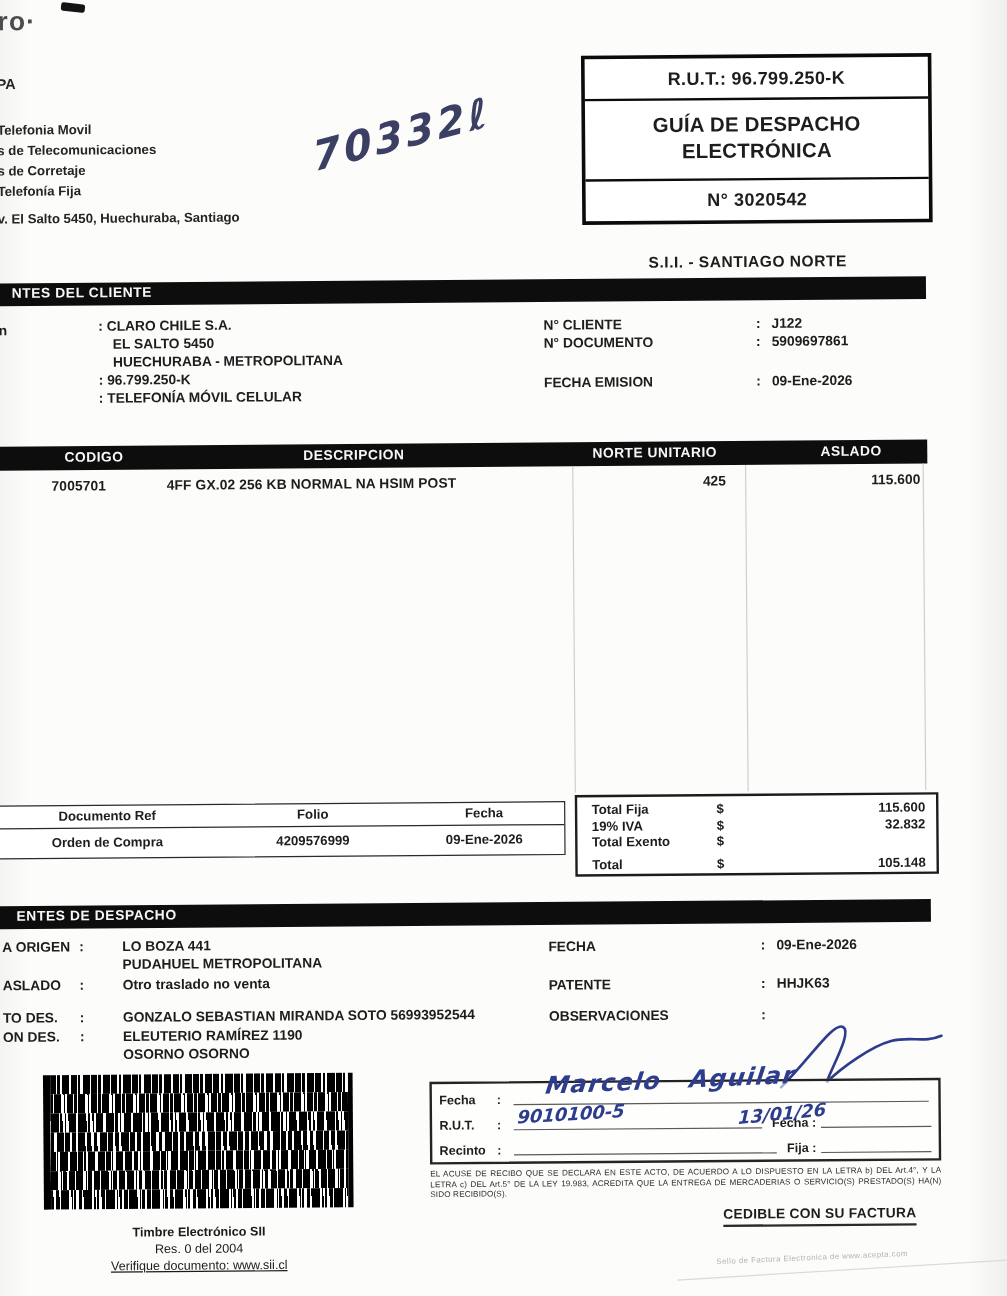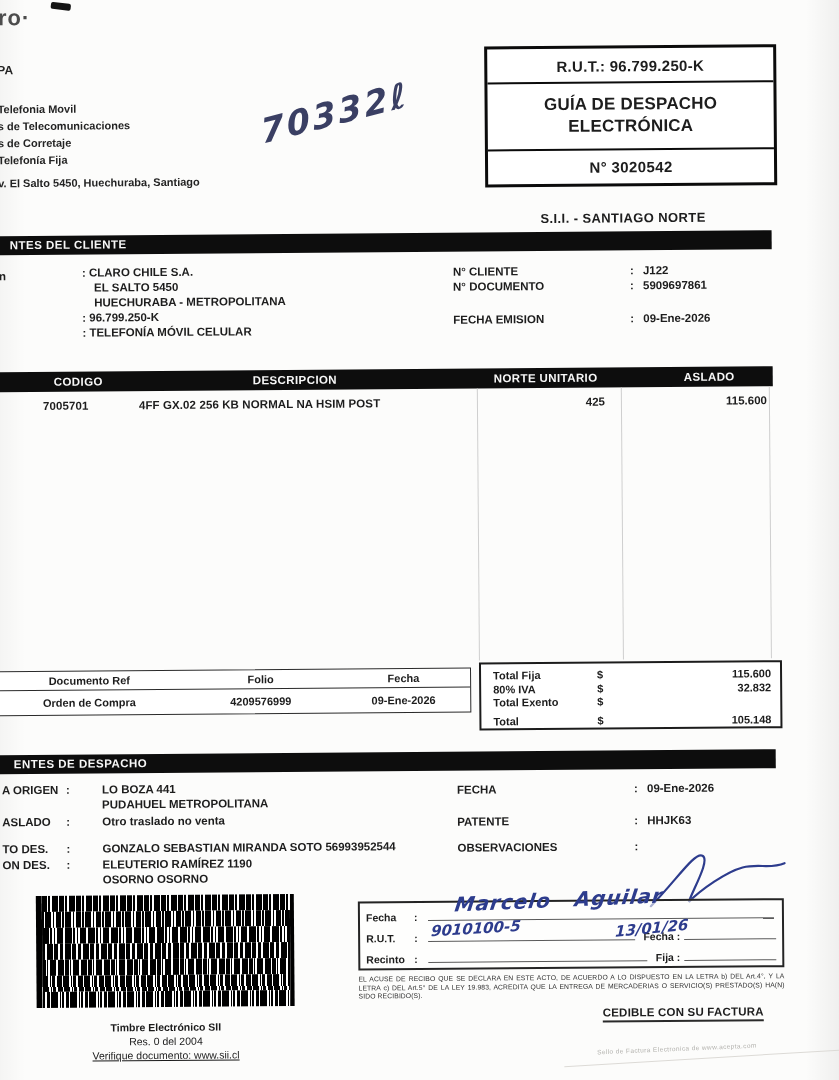--- a/index.html
+++ b/index.html
@@ -152,21 +152,21 @@
       </div>
     </div>
 
     <div class="totbox">
       <div class="trow">
         <span class="tl">Total Fija</span>
         <span class="tc">$</span>
         <span class="tv">115.600</span>
       </div>
       <div class="trow">
-        <span class="tl">80% IVA</span>
+        <span class="tl">19% IVA</span>
         <span class="tc">$</span>
         <span class="tv">32.832</span>
       </div>
       <div class="trow">
         <span class="tl">Total Exento</span>
         <span class="tc">$</span>
         <span class="tv"></span>
       </div>
       <div class="trow last">
         <span class="tl">Total</span>

